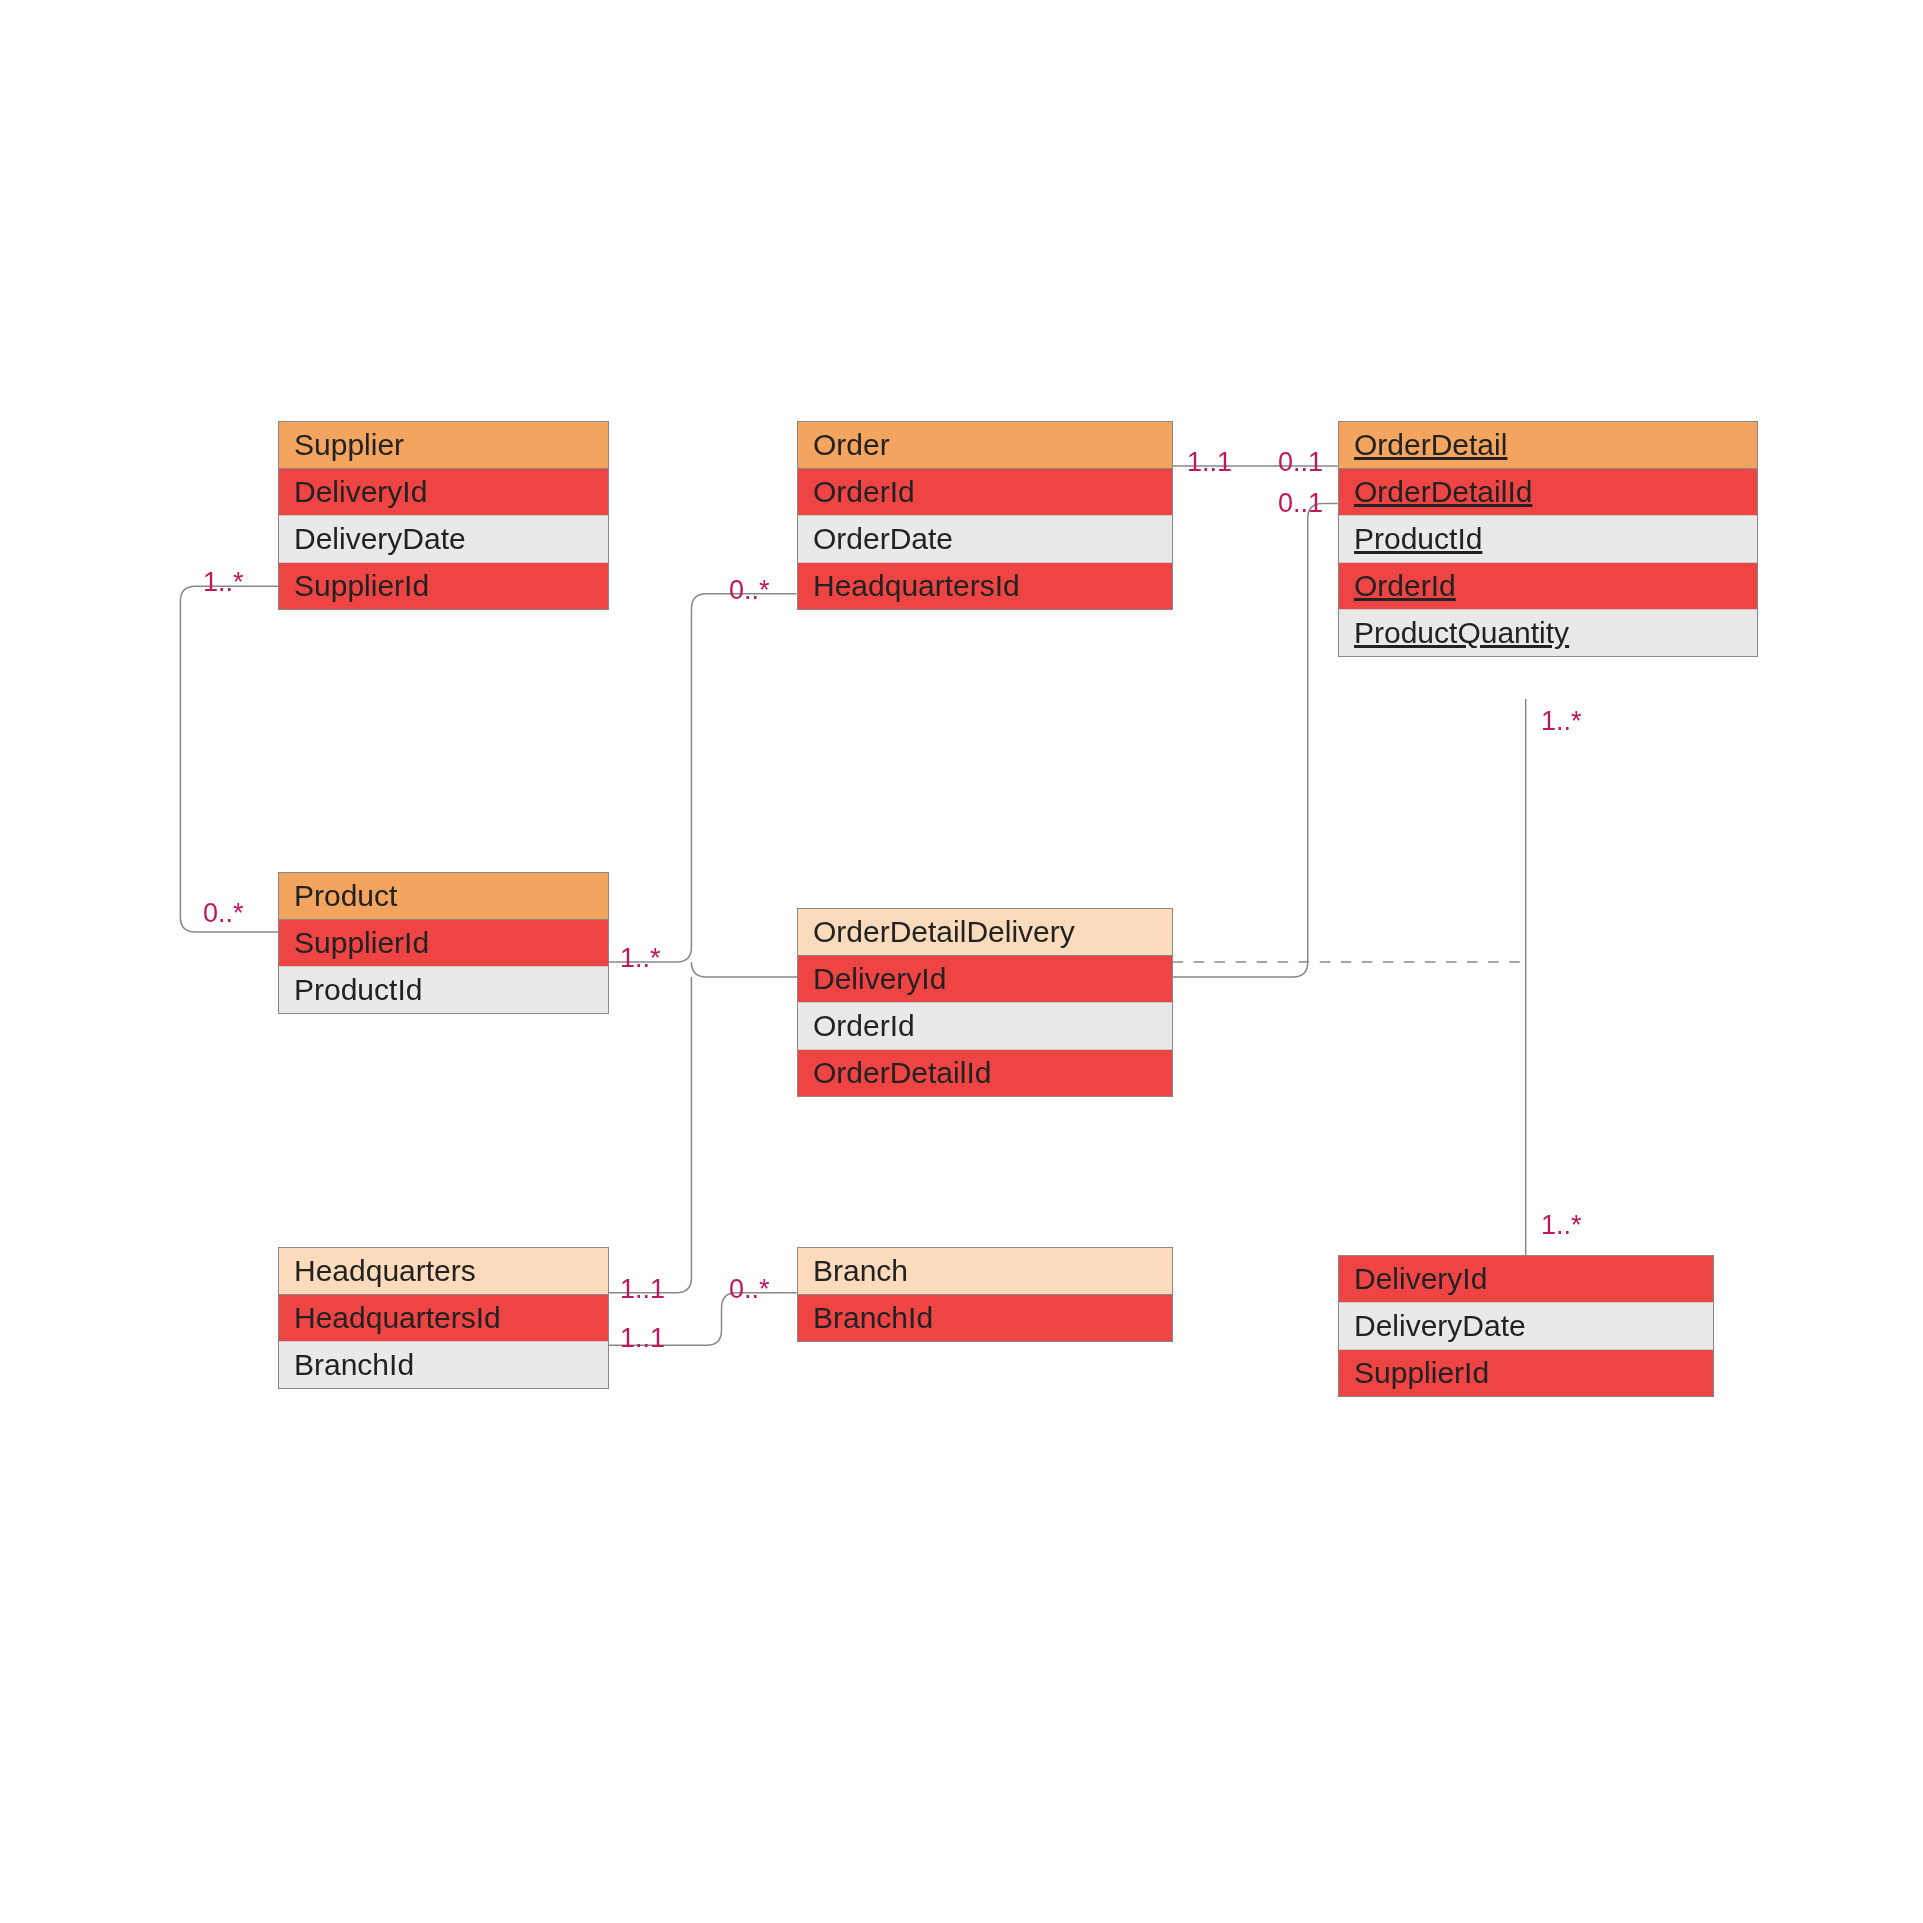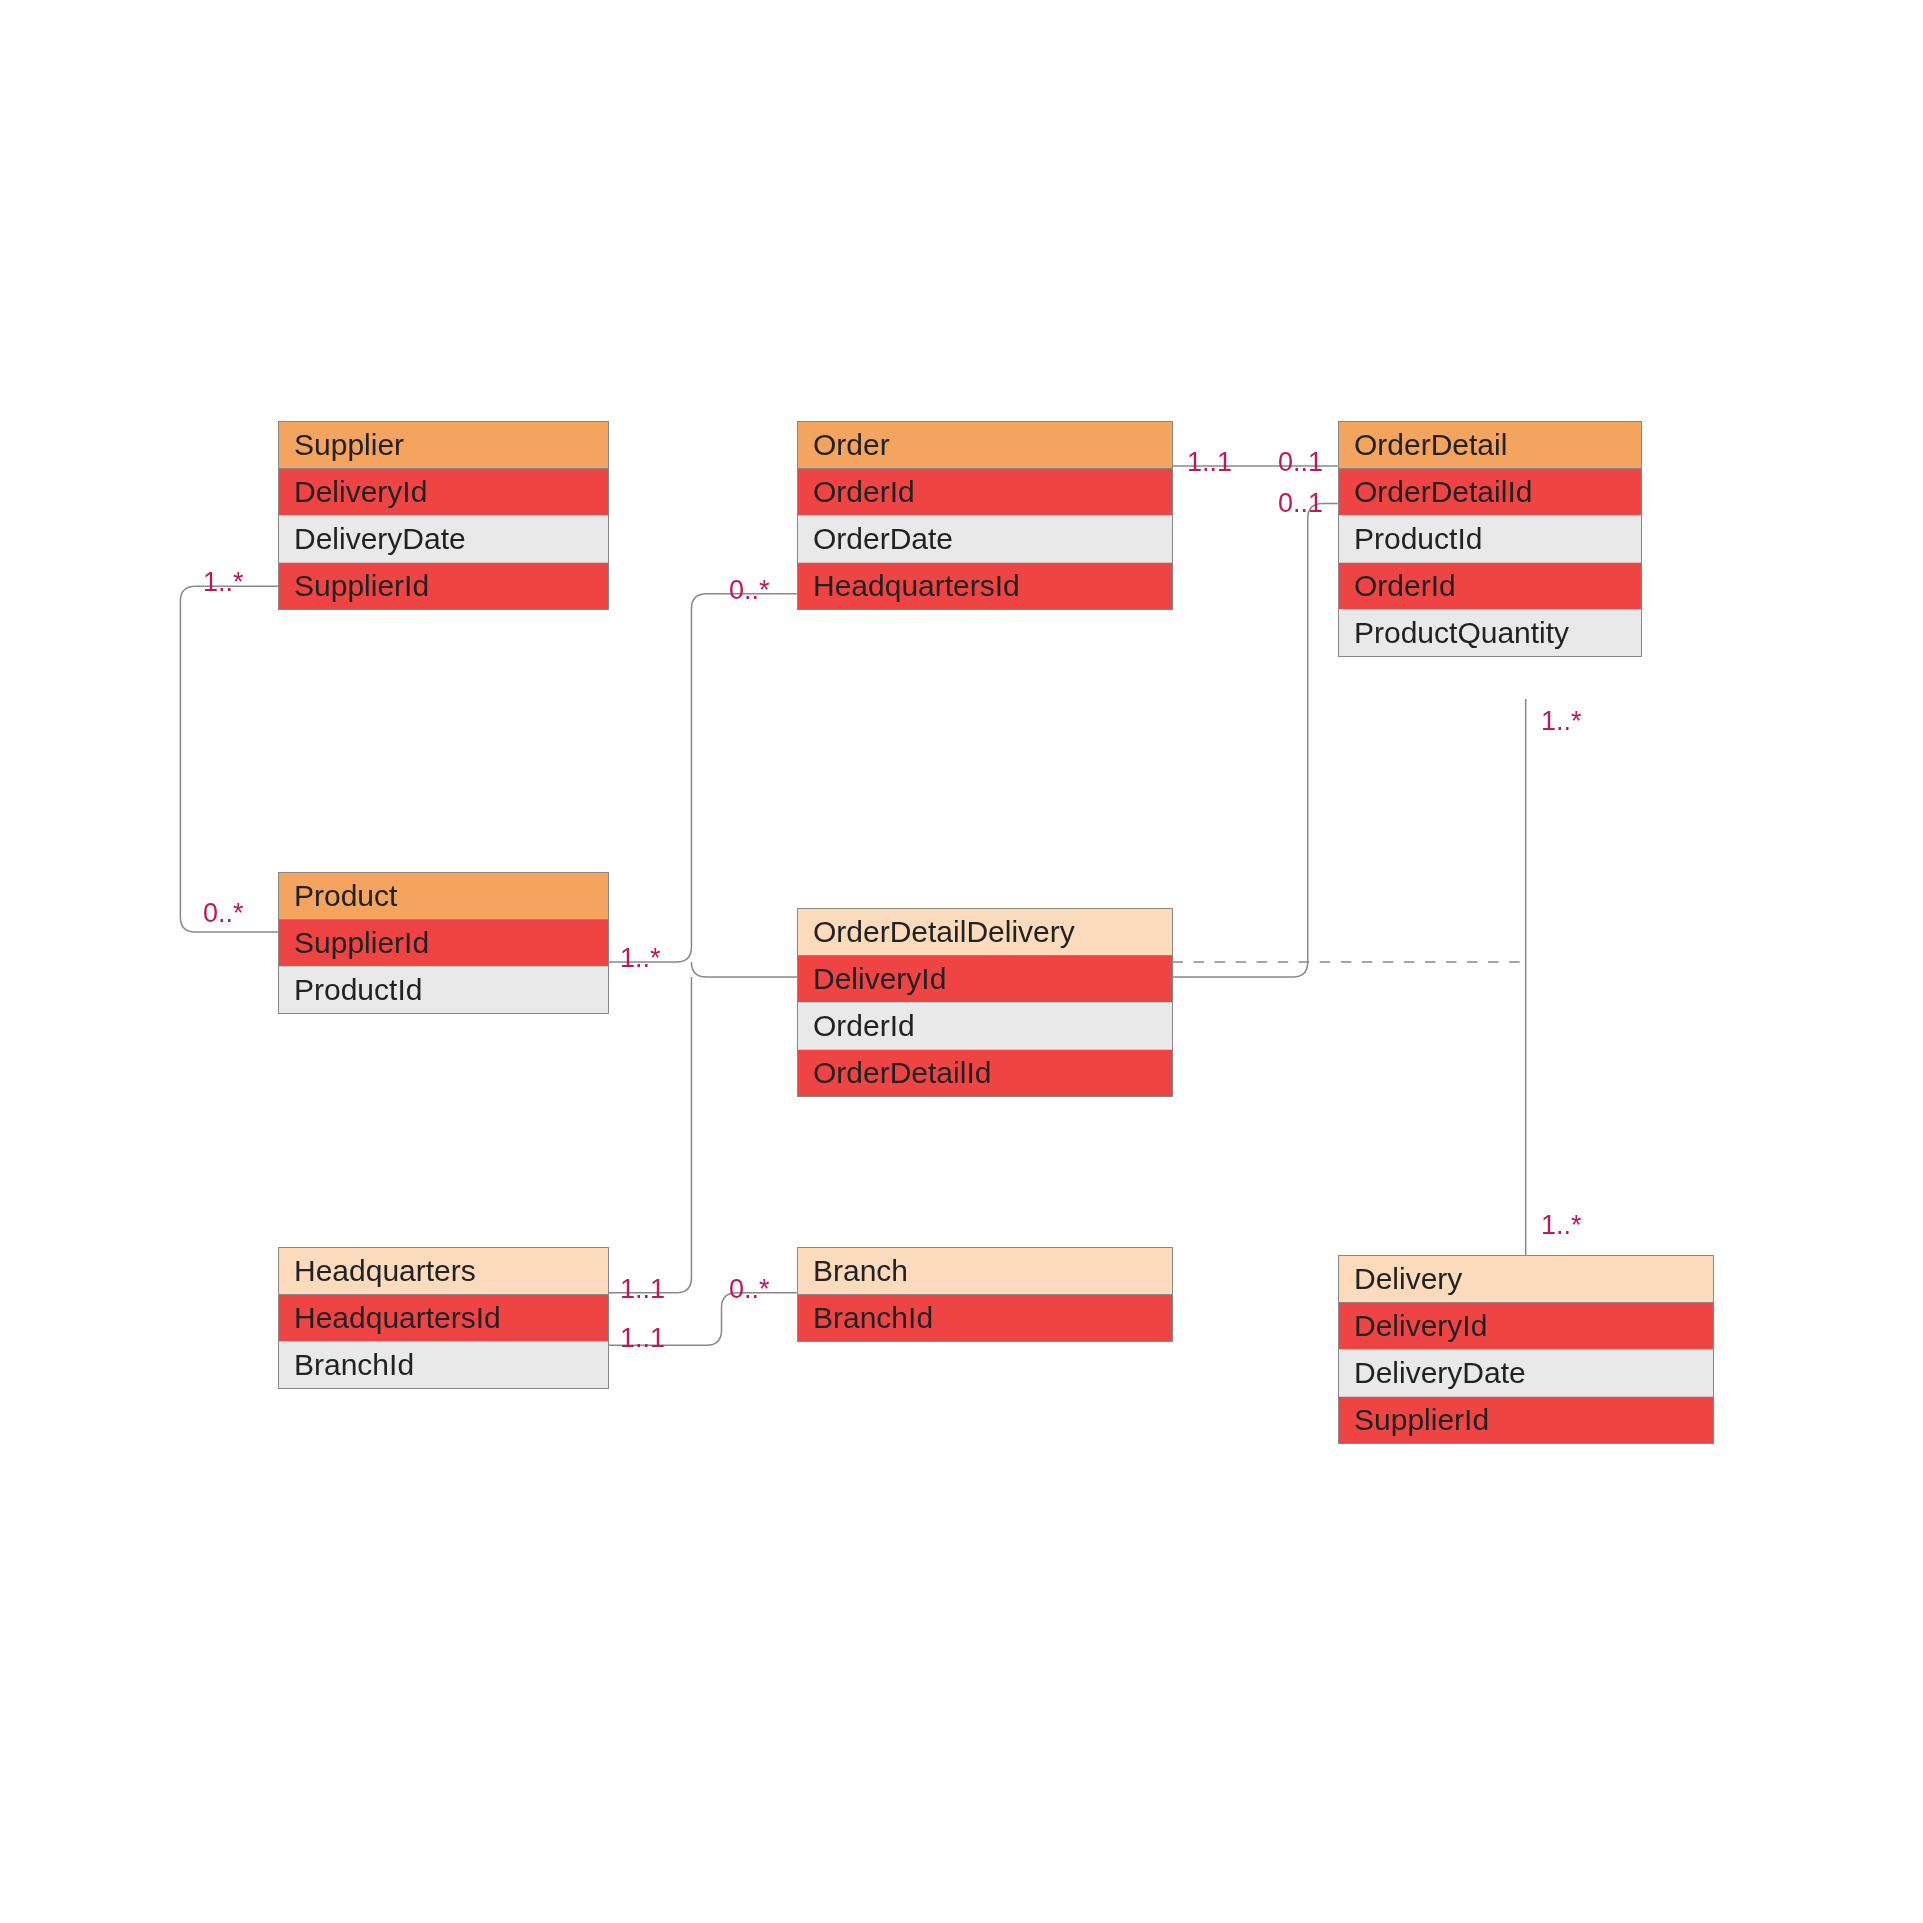--- a/index.html
+++ b/index.html
@@ -84,21 +84,21 @@
     <div class="attr">SupplierId</div>
   </div>
 
   <div class="entity" style="left:797px; top:421px; width:376px;">
     <div class="title title-dark">Order</div>
     <div class="attr">OrderId</div>
     <div class="attr alt">OrderDate</div>
     <div class="attr">HeadquartersId</div>
   </div>
 
-  <div class="entity" style="left:1338px; top:421px; width:304px;">
+  <div class="entity" style="left:1338px; top:421px; width:420px;text-decoration:underline;">
     <div class="title title-dark">OrderDetail</div>
     <div class="attr">OrderDetailId</div>
     <div class="attr alt">ProductId</div>
     <div class="attr">OrderId</div>
     <div class="attr alt">ProductQuantity</div>
   </div>
 
   <div class="entity" style="left:278px; top:872px; width:331px;">
     <div class="title title-dark">Product</div>
     <div class="attr">SupplierId</div>
@@ -117,21 +117,20 @@
     <div class="attr">HeadquartersId</div>
     <div class="attr alt">BranchId</div>
   </div>
 
   <div class="entity" style="left:797px; top:1247px; width:376px;">
     <div class="title title-light">Branch</div>
     <div class="attr">BranchId</div>
   </div>
 
   <div class="entity" style="left:1338px; top:1255px; width:376px;">
-    <div class="title title-light">Delivery</div>
     <div class="attr">DeliveryId</div>
     <div class="attr alt">DeliveryDate</div>
     <div class="attr">SupplierId</div>
   </div>
 
   <div class="card-label" style="left:203px; top:567px;">1..*</div>
   <div class="card-label" style="left:203px; top:898px;">0..*</div>
   <div class="card-label" style="left:620px; top:943px;">1..*</div>
   <div class="card-label" style="left:729px; top:575px;">0..*</div>
   <div class="card-label" style="left:1187px; top:447px;">1..1</div>

